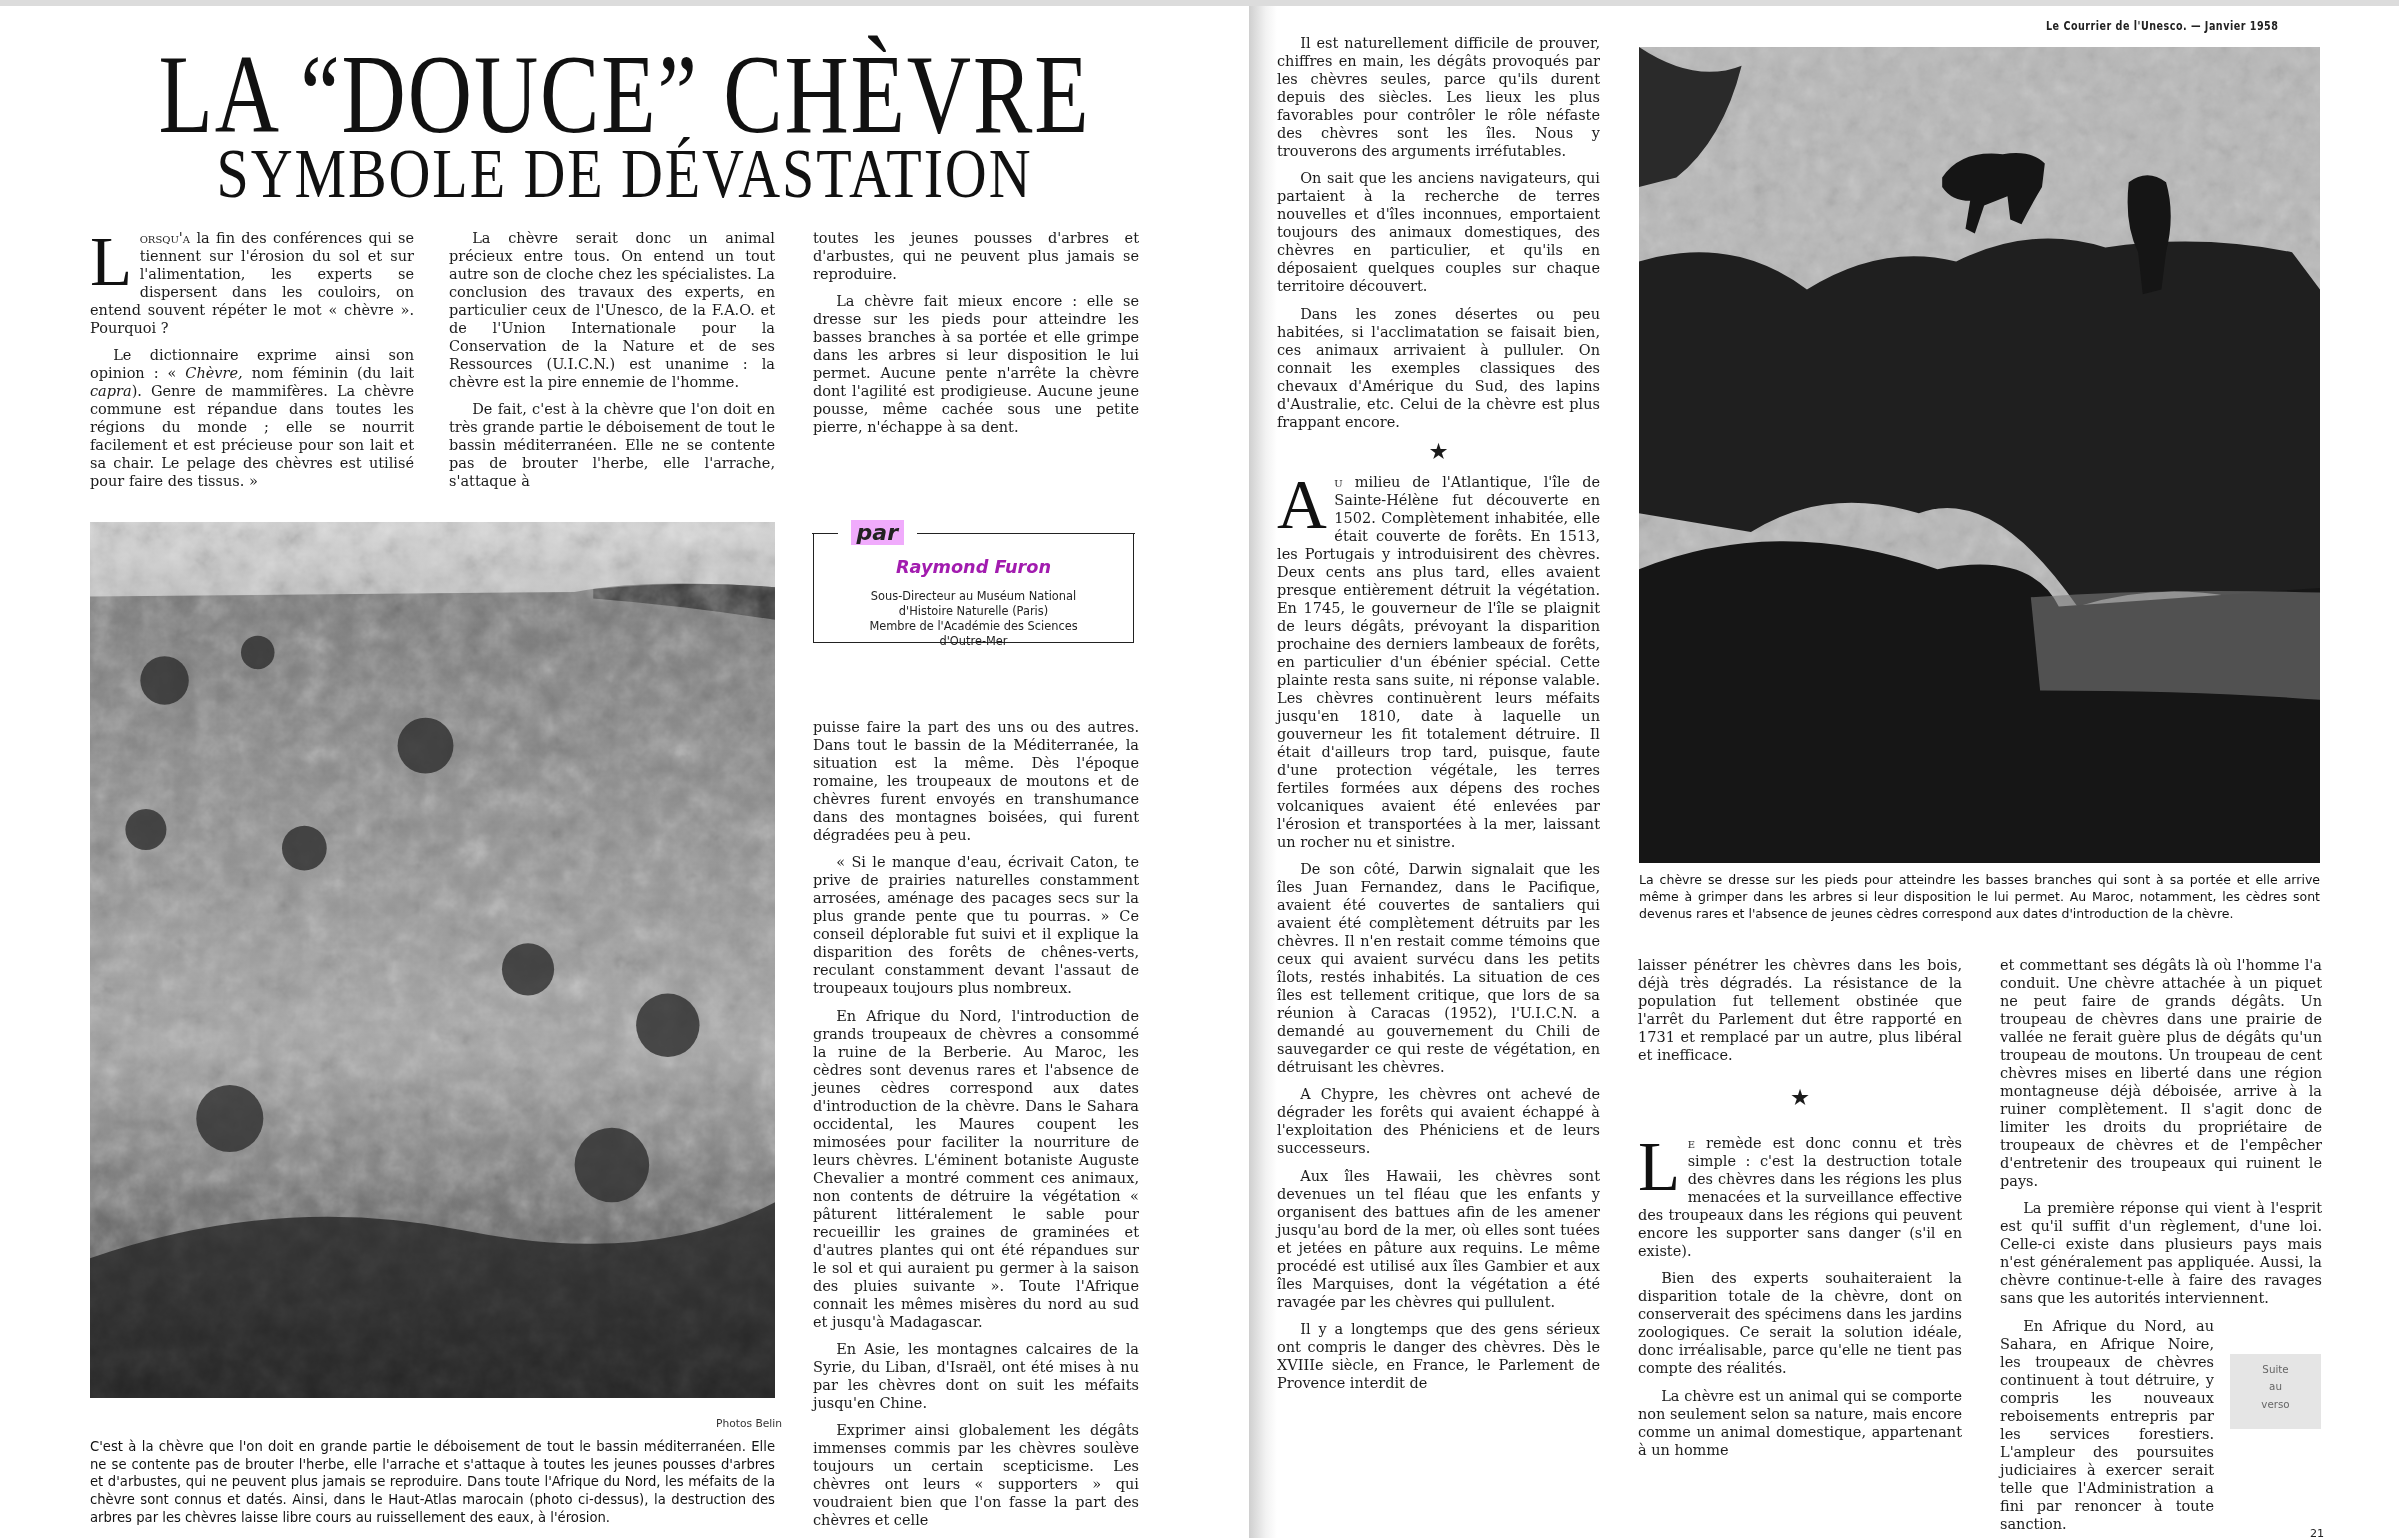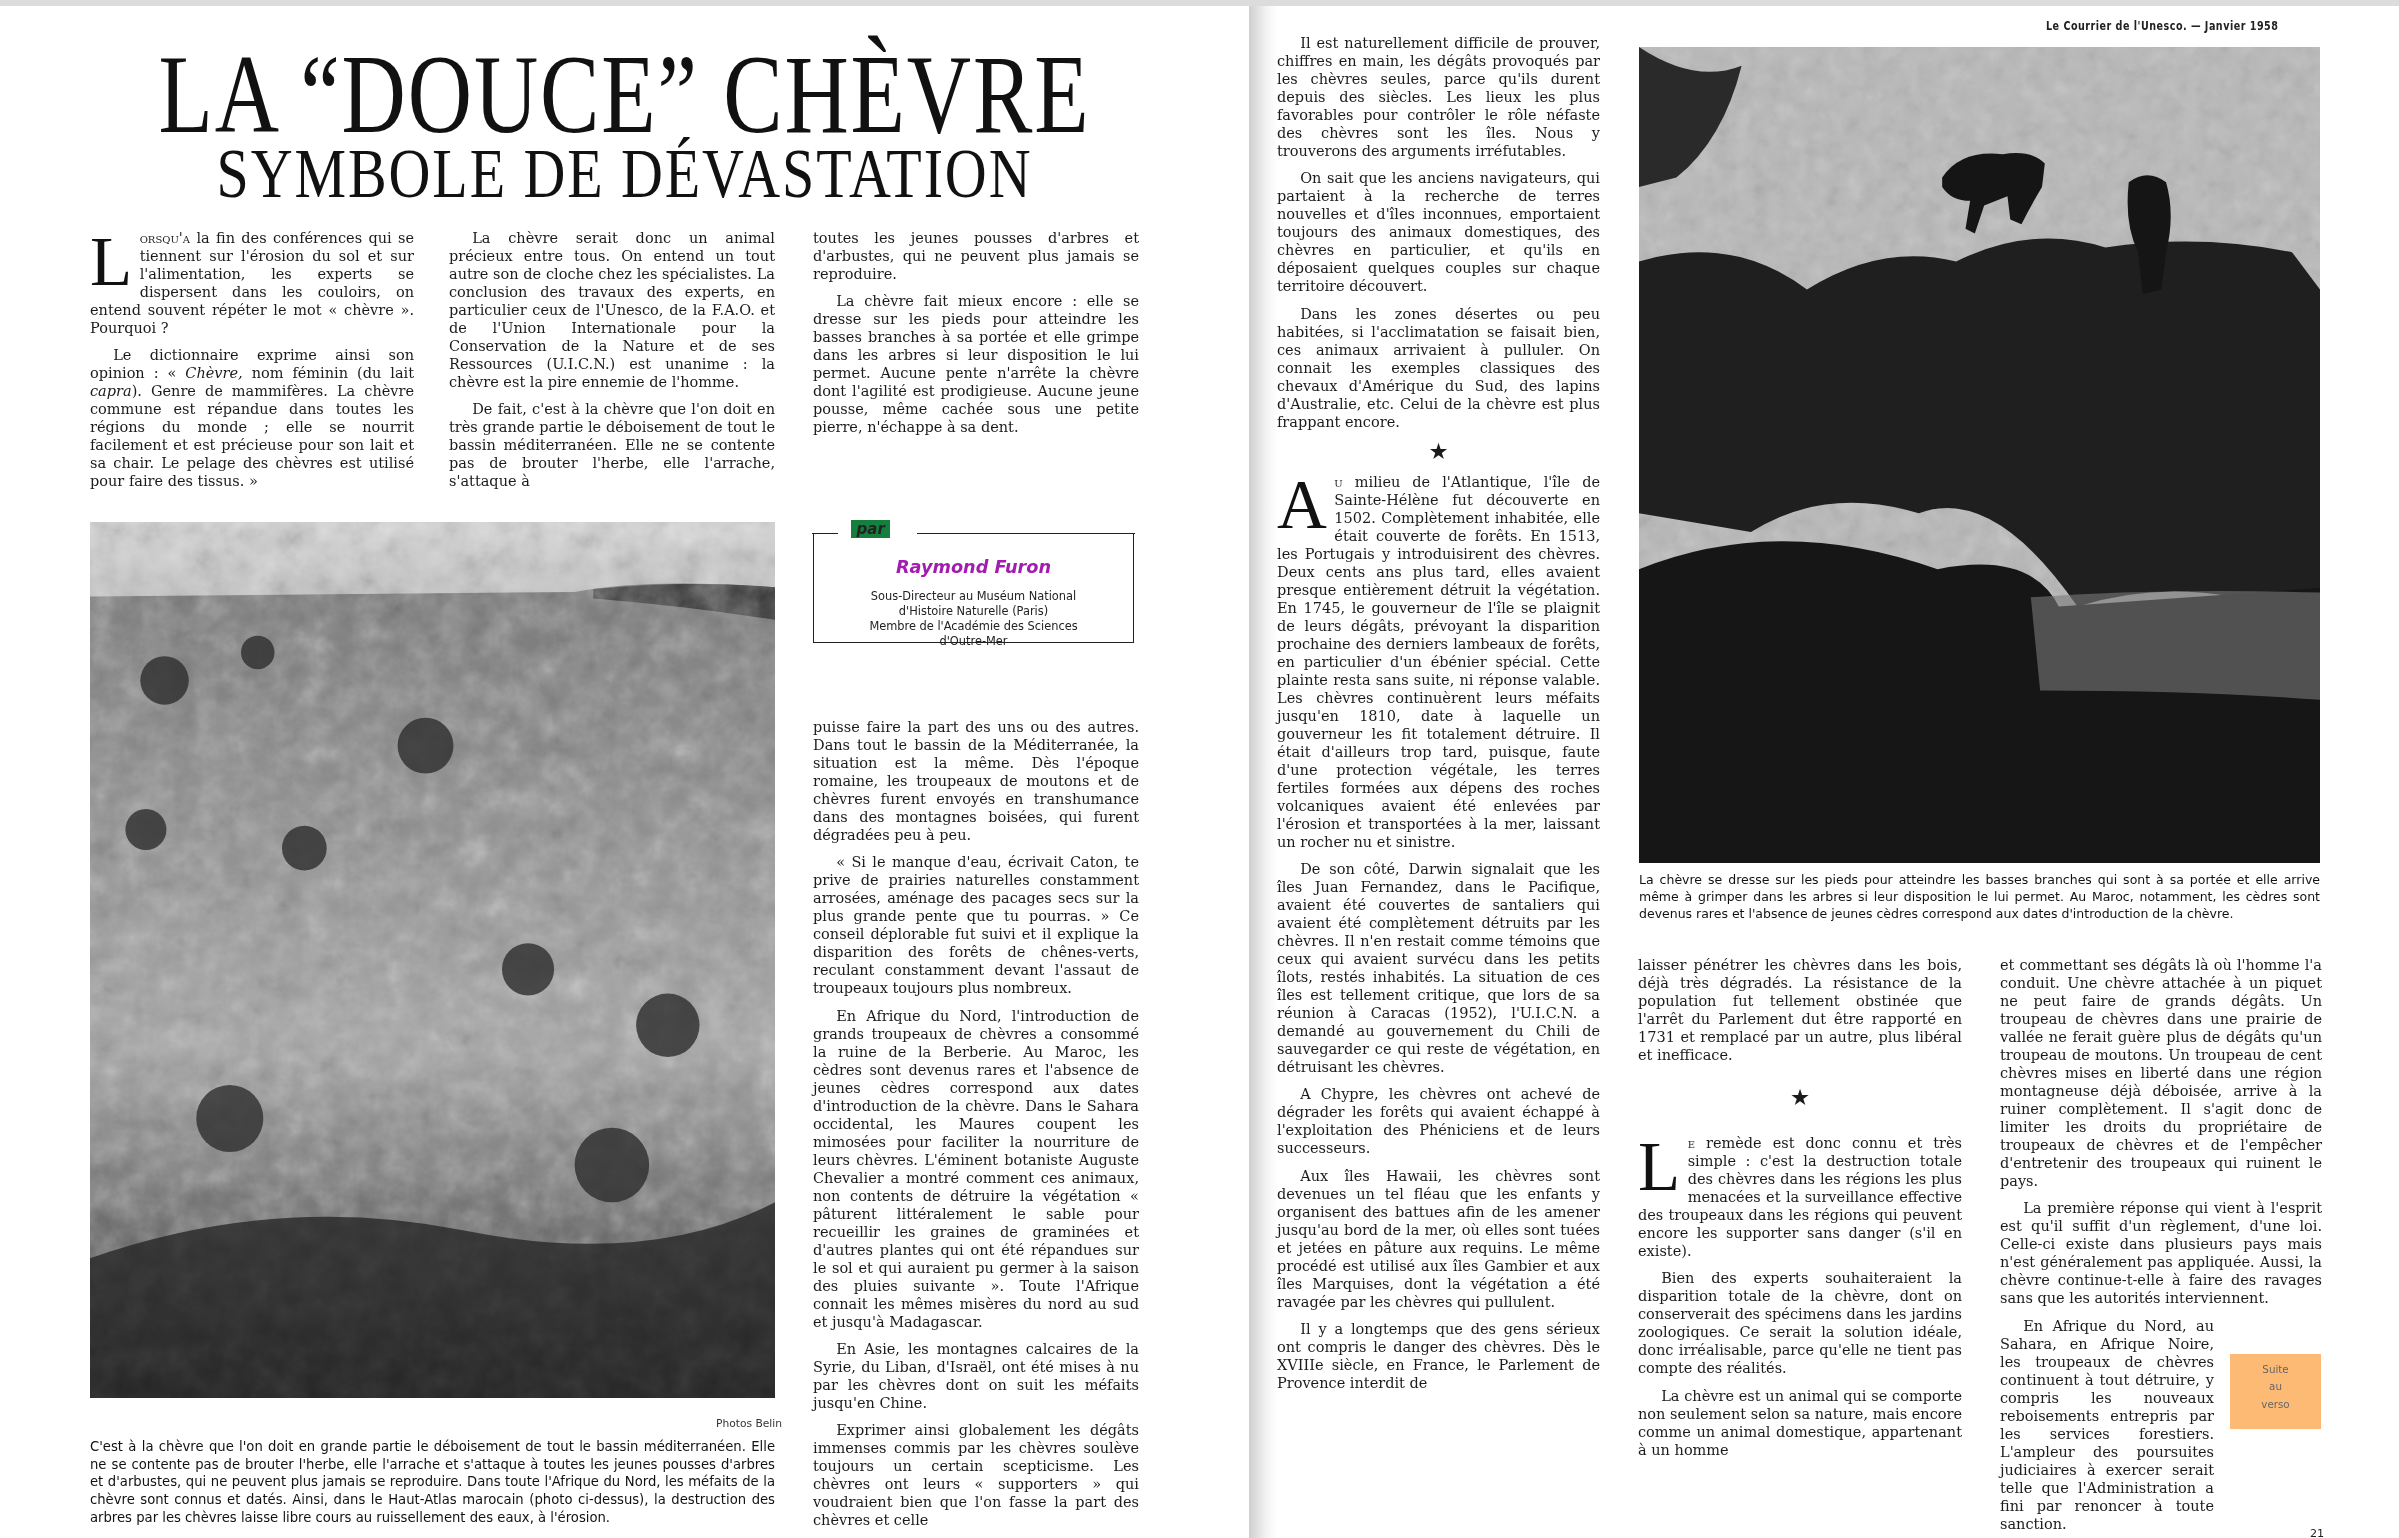--- a/index.html
+++ b/index.html
@@ -33,28 +33,28 @@
 
   .credit { position: absolute; font-family: "DejaVu Sans", sans-serif; font-size: 10.7px; color: #333; }
   .caption { position: absolute; font-family: "DejaVu Sans", sans-serif; font-size: 13.2px; line-height: 17.7px;
     color: #111; text-align: justify; }
 
   .byline { position: absolute; left: 813px; top: 533px; width: 321px; height: 110px;
     border: 1.9px solid #222; border-top: none; box-sizing: border-box; }
   .byline .topline-l { position: absolute; left: -1.9px; top: 0; width: 26px; border-top: 1.9px solid #222; }
   .byline .topline-r { position: absolute; left: 103px; right: -1.9px; top: 0; border-top: 1.9px solid #222; }
   .byline .par { position: absolute; left: 37px; top: -13px; font-family: "DejaVu Sans", sans-serif;
-    font-style: italic; font-weight: bold; font-size: 15px; color: #222; background: #15803d; padding: 0 5.6px; }
+    font-style: italic; font-weight: bold; font-size: 22px; color: #222; background: #f0abfc; padding: 0 5.6px; }
   .byline .author { position: absolute; left: 0; width: 100%; top: 24px; text-align: center;
     font-family: "DejaVu Sans", sans-serif; font-style: italic; font-weight: bold; font-size: 17.7px; color: #a21caf; }
   .byline .aff { position: absolute; left: 0; width: 100%; top: 56px; text-align: center;
     font-family: "DejaVu Sans", sans-serif; font-size: 11.4px; line-height: 15px; color: #222; }
   .running-head { position: absolute; left: 2046px; top: 18.6px; font-family: "DejaVu Sans", sans-serif;
     font-size: 11.7px; font-weight: bold; color: #222; letter-spacing: 0.6px; transform: scaleX(0.82); transform-origin: left; }
-  .suite-box { position: absolute; left: 2230px; top: 1354px; width: 91px; height: 75px; background: #fdba74;
+  .suite-box { position: absolute; left: 2230px; top: 1354px; width: 91px; height: 75px; background: #e5e5e5;
     font-family: "DejaVu Sans", sans-serif; font-size: 10.3px; color: #666; text-align: center; line-height: 17.7px;
     padding-top: 6.5px; box-sizing: border-box; }
   .pagenum { position: absolute; left: 2310px; top: 1527px; font-size: 11.2px; font-family: "DejaVu Sans", sans-serif; color: #222; }
 </style>
 </head>
 <body>
 
 <div class="topbar"></div>
 
 <div class="page page-left"></div>

